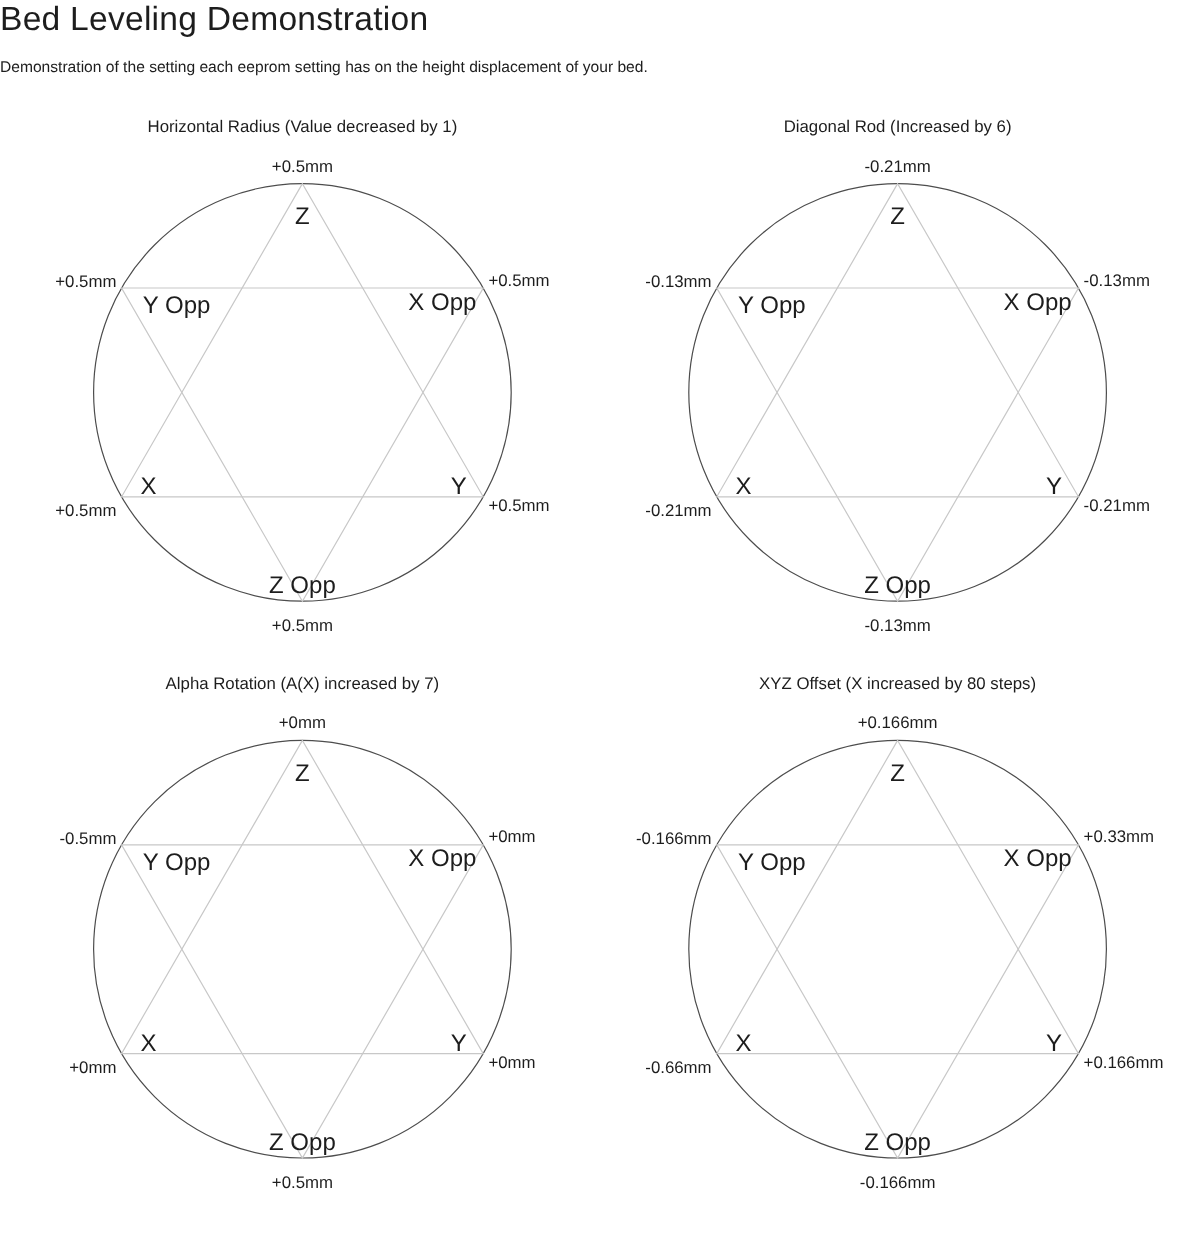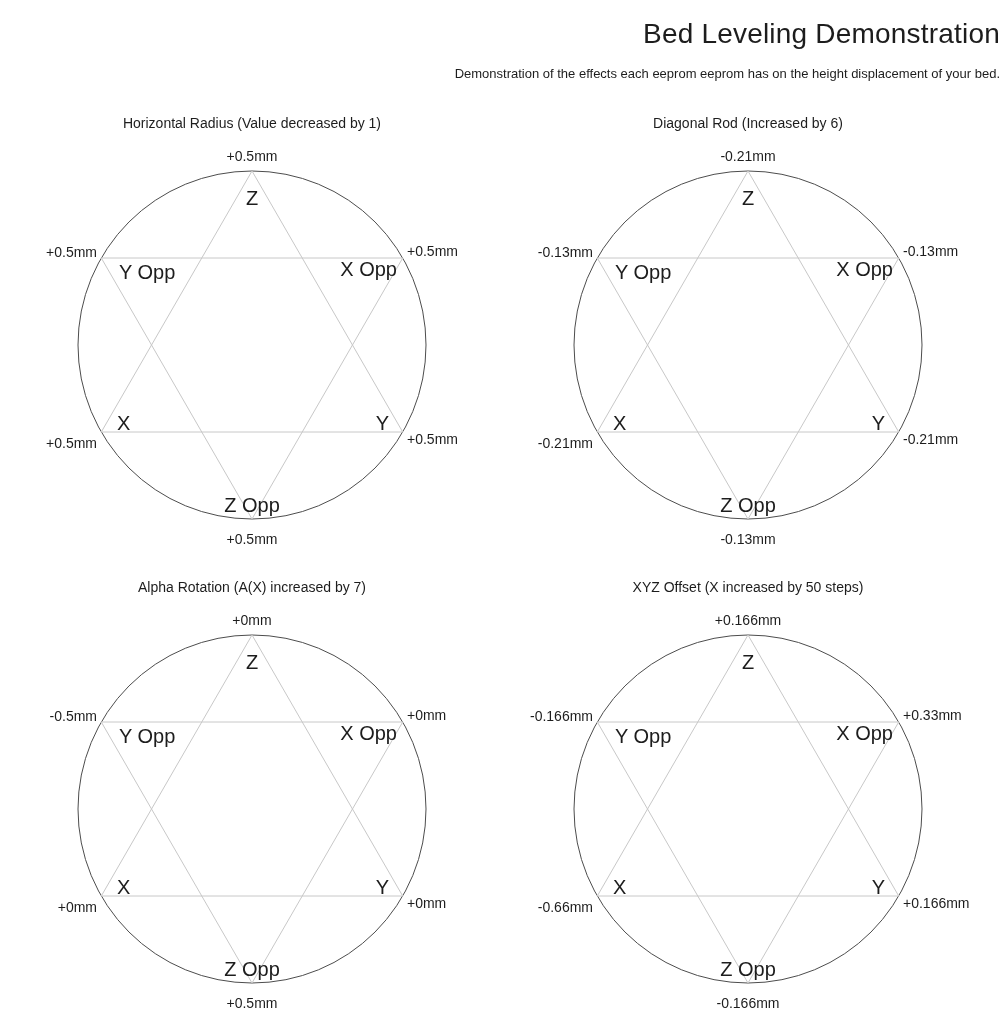--- a/index.html
+++ b/index.html
@@ -7,21 +7,21 @@
     padding: 0;
     background: #ffffff;
   }
   body {
     width: 1000px;
     height: 1036px;
     font-family: "Liberation Sans", sans-serif;
     color: var(--ink, #1d1d1d);
     overflow: hidden;
   }
-  .header { text-align: right; padding-top: 18px; }
+  .header { text-align: left; }
   .main-title {
     font-size: 28px;
     font-weight: 400;
     margin: 0;
     letter-spacing: 0.2px;
   }
   .subtitle {
     font-size: 13px;
     font-weight: 400;
     margin: 16px 0 0 0;
@@ -47,21 +47,21 @@
   text.val { font-size: 14px; fill: var(--ink, #1d1d1d); }
   text.pt  { font-size: 20px; fill: var(--ink, #1d1d1d); }
   .mid { text-anchor: middle; }
   .end { text-anchor: end; }
 </style>
 </head>
 <body>
 
 <div class="header">
   <h1 class="main-title">Bed Leveling Demonstration</h1>
-  <p class="subtitle">Demonstration of the effects each eeprom eeprom has on the height displacement of your bed.</p>
+  <p class="subtitle">Demonstration of the setting each eeprom setting has on the height displacement of your bed.</p>
 </div>
 
 <div class="grid">
 
   <div class="panel">
     <h2 class="panel-title">Horizontal Radius (Value decreased by 1)</h2>
     <svg class="bed" viewBox="0 0 490 424" width="490" height="424">
       <circle class="rim" cx="245" cy="210" r="174"></circle>
       <polygon class="star" points="245,36 94.3,297 395.7,297"></polygon>
       <polygon class="star" points="94.3,123 395.7,123 245,384"></polygon>
@@ -116,21 +116,21 @@
       <text class="pt mid" x="245" y="70">Z</text>
       <text class="pt" x="112" y="144">Y Opp</text>
       <text class="pt end" x="390" y="141">X Opp</text>
       <text class="pt" x="110" y="295">X</text>
       <text class="pt end" x="382" y="295">Y</text>
       <text class="pt mid" x="245" y="377">Z Opp</text>
     </svg>
   </div>
 
   <div class="panel">
-    <h2 class="panel-title">XYZ Offset (X increased by 50 steps)</h2>
+    <h2 class="panel-title">XYZ Offset (X increased by 80 steps)</h2>
     <svg class="bed" viewBox="0 0 490 424" width="490" height="424">
       <circle class="rim" cx="245" cy="210" r="174"></circle>
       <polygon class="star" points="245,36 94.3,297 395.7,297"></polygon>
       <polygon class="star" points="94.3,123 395.7,123 245,384"></polygon>
       <text class="val mid" x="245" y="26">+0.166mm</text>
       <text class="val end" x="90" y="122">-0.166mm</text>
       <text class="val" x="400" y="121">+0.33mm</text>
       <text class="val end" x="90" y="313">-0.66mm</text>
       <text class="val" x="400" y="309">+0.166mm</text>
       <text class="val mid" x="245" y="409">-0.166mm</text>

